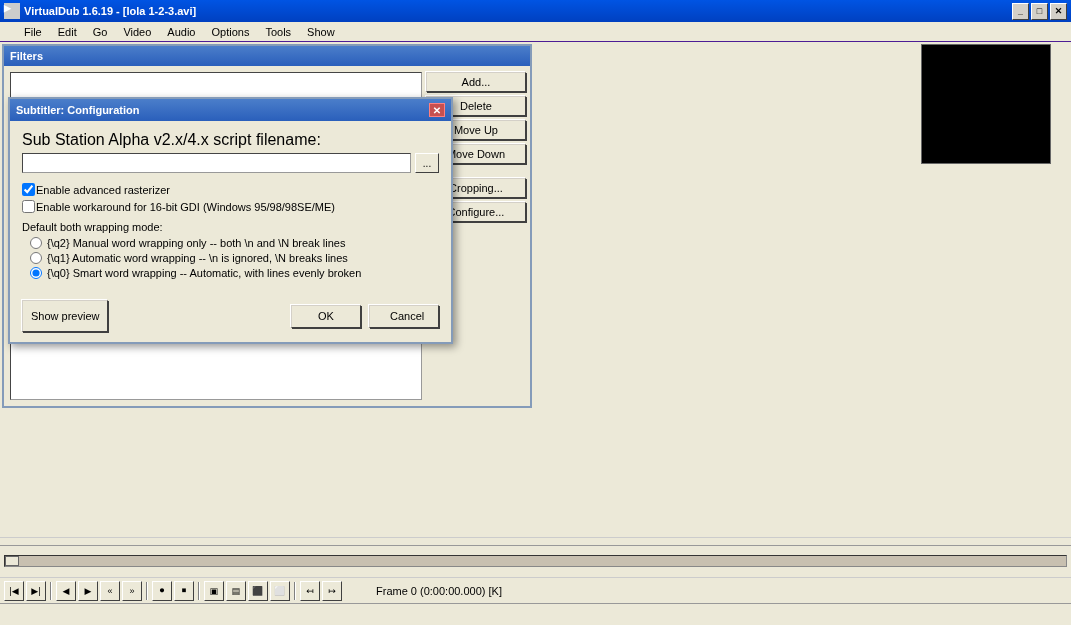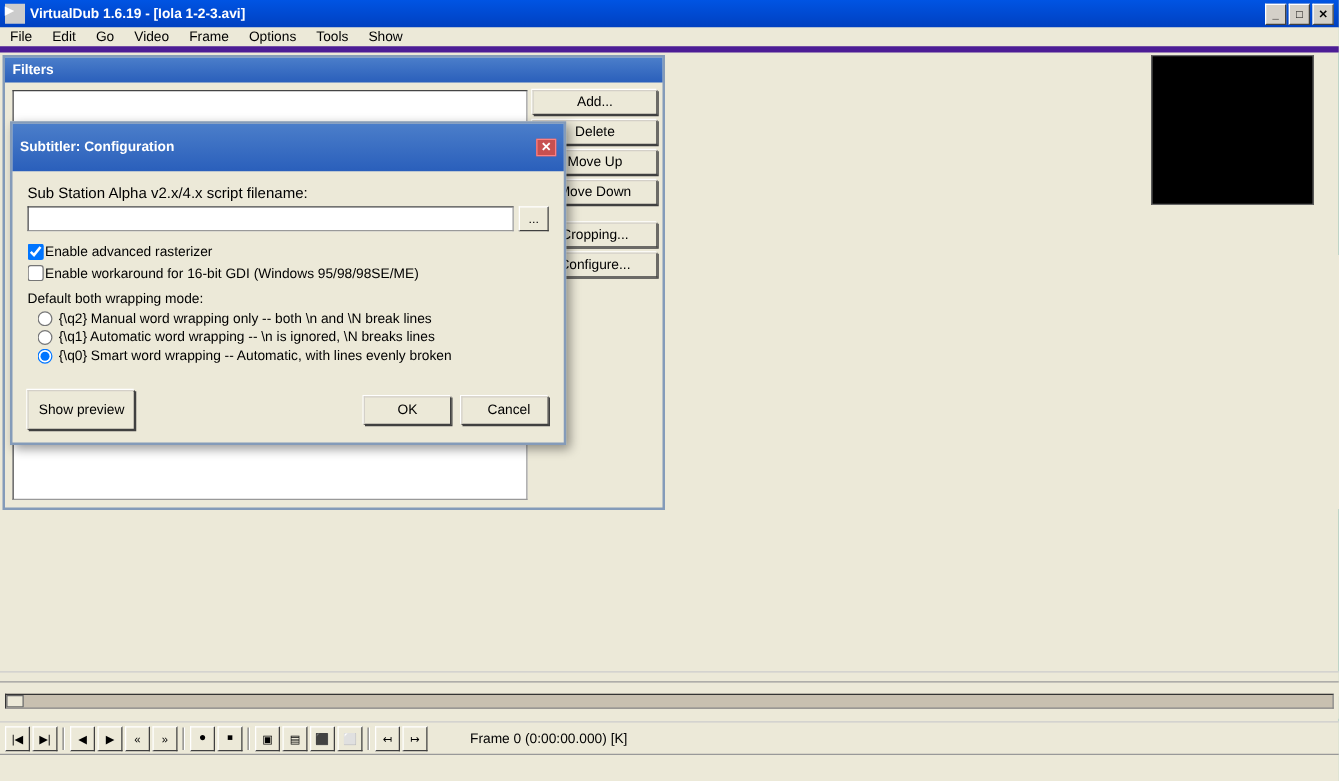--- a/index.html
+++ b/index.html
@@ -58,22 +58,22 @@
       display: flex; align-items: center; justify-content: center;
       font-size: 9px; cursor: pointer;
       color: #000;
     }
 
     .menu-bar {
       background: #ECE9D8;
       height: 20px;
       display: flex;
       align-items: center;
-      padding: 0 0;
-      border-bottom: 5px solid #4c1d95;
+      padding: 0 16px;
+      border-bottom: 1px solid #4c1d95;
     }
 
     .menu-item {
       padding: 2px 8px;
       font-size: 11px;
       cursor: pointer;
       color: #000;
     }
 
     .main-content {
@@ -156,21 +156,21 @@
       background: #ECE9D8;
       border: 2px solid #849BB9;
       box-shadow: 3px 3px 8px rgba(0,0,0,0.4);
     }
 
     .dialog-title-bar {
       background: linear-gradient(to bottom, #4B7ECA, #2A5FBB);
       color: white;
       font-size: 11px;
       font-weight: bold;
-      padding: 19px 6px;
+      padding: 3px 6px;
       height: 22px;
       display: flex;
       align-items: center;
     }
 
     .dialog-close-btn {
       margin-left: auto;
       width: 16px; height: 14px;
       background: #C75050;
       border: 1px solid #FF8080;
@@ -179,21 +179,21 @@
       display: flex; align-items: center; justify-content: center;
       cursor: pointer;
       font-weight: bold;
     }
 
     .dialog-body {
       padding: 10px 12px;
     }
 
     .dialog-label {
-      font-size: 12px;
+      font-size: 16px;
       color: #000;
       margin-bottom: 4px;
     }
 
     .dialog-input-row {
       display: flex;
       align-items: center;
       margin-bottom: 10px;
       gap: 4px;
     }
@@ -374,21 +374,21 @@
       <div class="title-btn">□</div>
       <div class="title-btn">✕</div>
     </div>
   </div>
 
   <div class="menu-bar">
     <span class="menu-item">File</span>
     <span class="menu-item">Edit</span>
     <span class="menu-item">Go</span>
     <span class="menu-item">Video</span>
-    <span class="menu-item">Frame</span>
+    <span class="menu-item">Audio</span>
     <span class="menu-item">Options</span>
     <span class="menu-item">Tools</span>
     <span class="menu-item">Show</span>
   </div>
 
   <div class="main-content">
 
     <div class="filters-panel">
       <div class="filters-title">
         <span>Filters</span>

